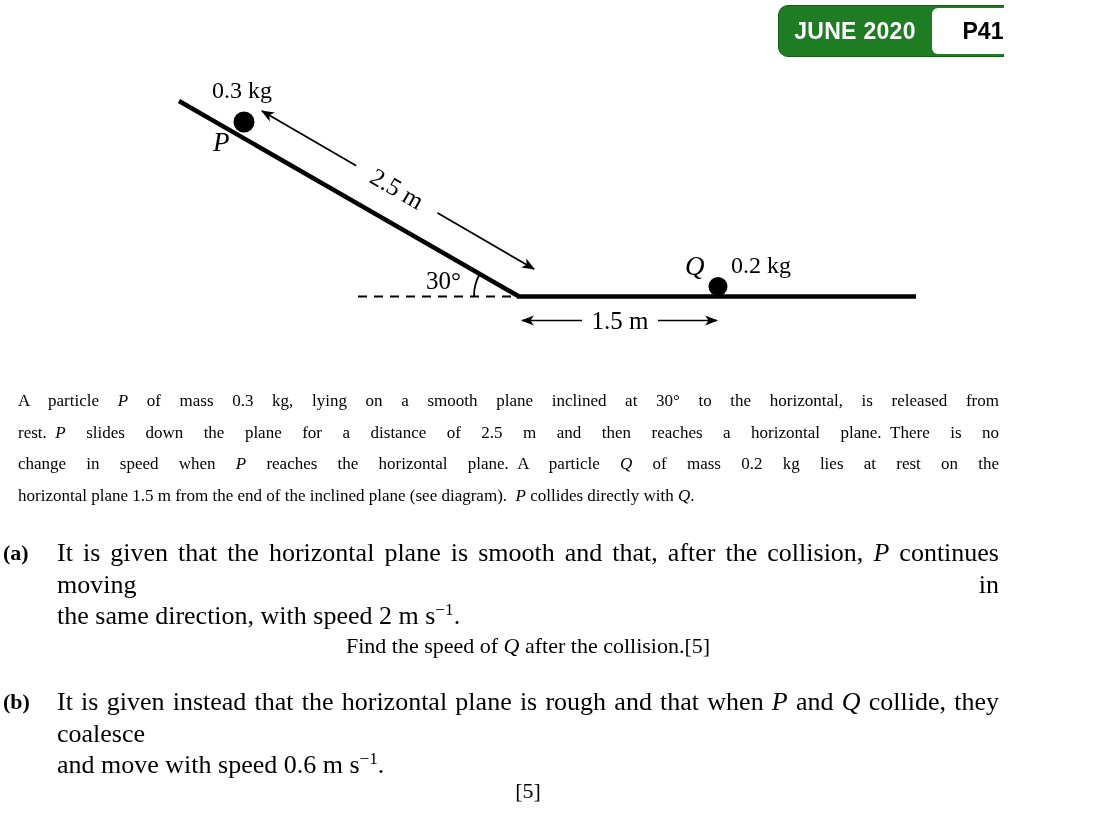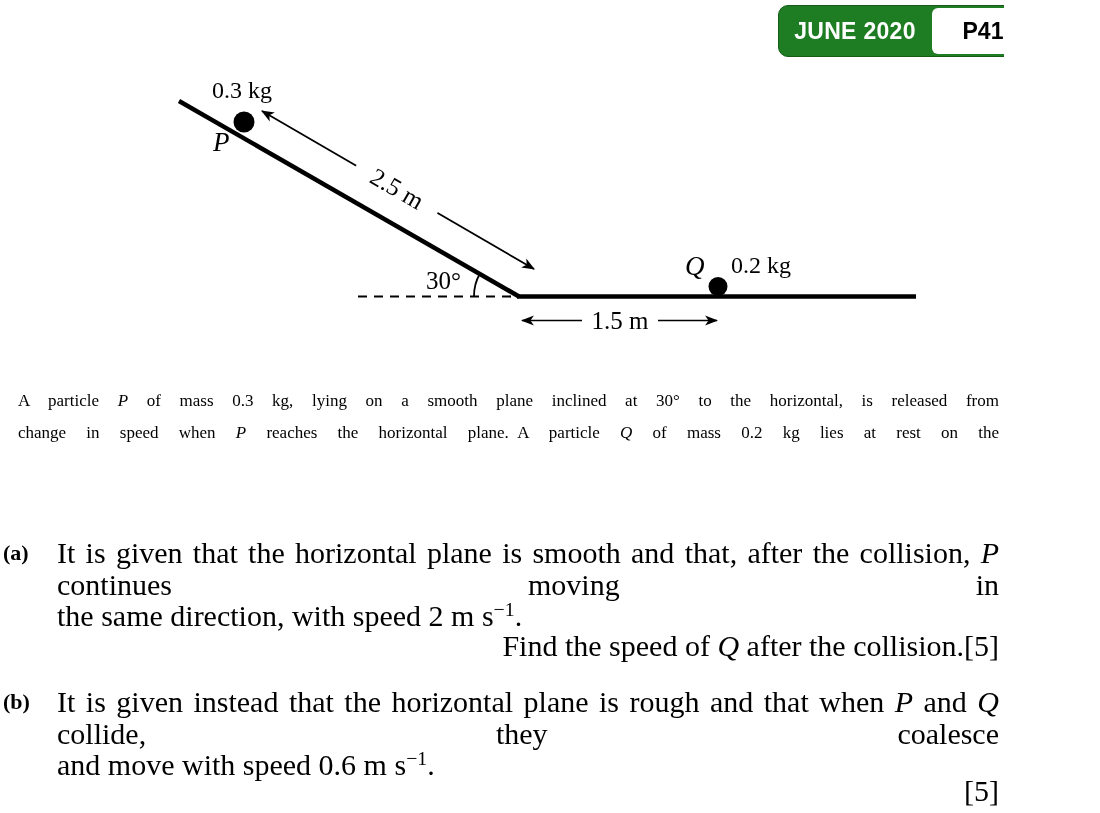--- a/index.html
+++ b/index.html
@@ -25,22 +25,22 @@
   .diagram line, .diagram path.arc { stroke:#000; }
   .diagram text { font-family:"Liberation Serif", serif; fill:#000; }
   .diagram .it { font-style:italic; }
 
   
   .tblock { position:absolute; left:18px; right:5px; font-size:17px; line-height:31.5px; }
   .jline { text-align:justify; text-align-last:justify; }
   .jline.last { text-align-last:left; }
   .part { position:absolute; left:3px; right:5px; }
   .part-label { position:absolute; left:0; top:0; font-weight:bold; font-size:22px; line-height:31.5px; }
-  .part-body { margin-left:54px; font-size:30px; line-height:31.5px; }
-  .find-row { position:absolute; left:57px; right:5px; display:flex; justify-content:flex-end; font-size:30px; line-height:31.5px; }
+  .part-body { margin-left:54px; font-size:26px; line-height:31.5px; }
+  .find-row { position:absolute; left:57px; right:5px; display:flex; justify-content:center; font-size:22px; line-height:31.5px; }
   i { font-style:italic; }
   sup { font-size:0.66em; line-height:0; position:relative; top:-0.5em; vertical-align:baseline; }
 </style>
 </head>
 <body>
 
 <div class="page">
 
   <div class="badge" style="background: rgb(30, 125, 35);">
     <span class="seg session" style="color: rgb(255, 255, 255);">JUNE 2020</span>
@@ -75,21 +75,23 @@
     <text class="it" x="685" y="275" font-size="27">Q</text>
     <text x="731" y="273" font-size="24">0.2 kg</text>
 
     <line x1="522" y1="320.5" x2="717" y2="320.5" stroke-width="1.7" marker-start="url(#ah)" marker-end="url(#ah)"></line>
     <rect x="582" y="306" width="76" height="28" fill="#ffffff"></rect>
     <text x="620" y="329" text-anchor="middle" font-size="25">1.5 m</text>
   </svg>
 
   <div class="tblock" style="top:385px">
     <div class="jline"><span>A particle </span><i>P</i><span> of mass 0.3 kg, lying on a smooth plane inclined at 30° to the horizontal, is released from</span></div>
+    <div class="jline"><span>rest. </span><i>P</i><span> slides down the plane for a distance of 2.5 m and then reaches a horizontal plane. There is no</span></div>
     <div class="jline"><span>change in speed when </span><i>P</i><span> reaches the horizontal plane. A particle </span><i>Q</i><span> of mass 0.2 kg lies at rest on the</span></div>
+    <div class="jline last"><span>horizontal plane 1.5 m from the end of the inclined plane (see diagram). </span><i>P</i><span> collides directly with </span><i>Q</i><span>.</span></div>
   </div>
 
   <div class="part" style="top:537px">
     <div class="part-label">(a)</div>
     <div class="part-body">
       <div class="jline"><span>It is given that the horizontal plane is smooth and that, after the collision, </span><i>P</i><span> continues moving in</span></div>
       <div class="jline last"><span>the same direction, with speed 2 m s</span><sup>−1</sup><span>.</span></div>
     </div>
   </div>
   <div class="find-row" style="top:630px">

